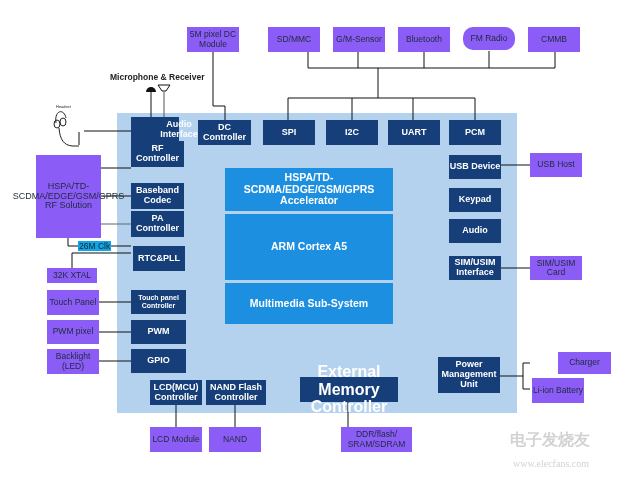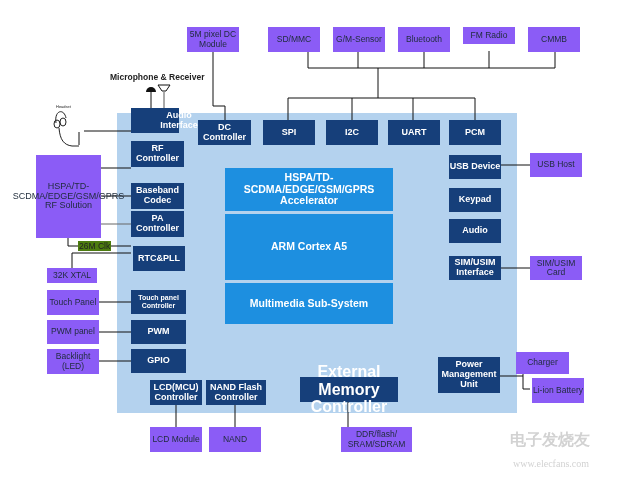--- a/index.html
+++ b/index.html
@@ -6,21 +6,21 @@
   body{width:620px;height:479px;position:relative;overflow:hidden;font-family:"Liberation Sans",sans-serif;}
   .soc{position:absolute;left:117px;top:113px;width:400px;height:300px;background:#b4d2ee;}
   .box{position:absolute;display:flex;align-items:center;justify-content:center;text-align:center;box-sizing:border-box;line-height:1.1;}
   .dark{background:#163f7a;color:#ffffff;font-weight:bold;font-size:9px;}
   .mid{background:#1d8fe0;color:#ffffff;font-weight:bold;font-size:10.5px;}
   .ext{background:#8b5cf6;color:#1e2b3a;font-size:8.5px;}
   svg.wires{position:absolute;left:0;top:0;width:620px;height:479px;}
   .wm{position:absolute;left:510px;top:430px;color:#d2d2d2;font-size:16px;font-weight:bold;}
   .wm2{position:absolute;left:513px;top:458px;color:#d2d2d2;font-size:10px;font-family:"Liberation Serif",serif;}
   .label{position:absolute;font-size:8.5px;font-weight:bold;color:#222;}
-  .clk{position:absolute;font-size:8.5px;color:#222;background:#4d7c0f;padding:0 1px;}
+  .clk{position:absolute;font-size:8.5px;color:#222;background:#0ea5e9;padding:0 1px;}
 </style>
 </head>
 <body>
 
 <div class="soc"></div>
 
 <svg class="wires" viewBox="0 0 620 479">
   <g stroke="#111" stroke-width="1" fill="none">
 
     <path d="M308 51 V68 H555 V51"></path>
@@ -65,24 +65,24 @@
 </svg>
 
 <div class="label" style="left:110px;top:72px;">Microphone &amp; Receiver</div>
 <div class="label" style="left:56px;top:104px;font-size:4px;font-weight:normal;">Headset</div>
 <div class="clk" style="left:78px;top:241px;">26M Clk</div>
 
 <div class="box ext" style="left:187px;top:27px;width:52px;height:25px;">5M pixel DC Module</div>
 <div class="box ext" style="left:268px;top:27px;width:52px;height:25px;">SD/MMC</div>
 <div class="box ext" style="left:333px;top:27px;width:52px;height:25px;">G/M-Sensor</div>
 <div class="box ext" style="left:398px;top:27px;width:52px;height:25px;">Bluetooth</div>
-<div class="box ext" style="left:463px;top:27px;width:52px;height:17px;">FM Radio</div>
+<div class="box ext" style="left:463px;top:27px;width:52px;height:23px;border-radius:10px;">FM Radio</div>
 <div class="box ext" style="left:528px;top:27px;width:52px;height:25px;">CMMB</div>
 
-<div class="box dark" style="left:131px;top:108px;width:29px;height:25px;padding-left:48px;">Audio Interface</div>
+<div class="box dark" style="left:131px;top:117px;width:29px;height:25px;padding-left:48px;">Audio Interface</div>
 <div class="box dark" style="left:198px;top:120px;width:53px;height:25px;">DC Controller</div>
 <div class="box dark" style="left:263px;top:120px;width:52px;height:25px;">SPI</div>
 <div class="box dark" style="left:326px;top:120px;width:52px;height:25px;">I2C</div>
 <div class="box dark" style="left:388px;top:120px;width:52px;height:25px;">UART</div>
 <div class="box dark" style="left:449px;top:120px;width:52px;height:25px;">PCM</div>
 
 <div class="box dark" style="left:131px;top:141px;width:53px;height:26px;">RF Controller</div>
 <div class="box dark" style="left:131px;top:183px;width:53px;height:26px;">Baseband Codec</div>
 <div class="box dark" style="left:131px;top:211px;width:53px;height:26px;">PA Controller</div>
 <div class="box dark" style="left:133px;top:246px;width:52px;height:25px;">RTC&amp;PLL</div>
@@ -100,26 +100,26 @@
 <div class="box dark" style="left:449px;top:256px;width:52px;height:24px;">SIM/USIM Interface</div>
 <div class="box dark" style="left:438px;top:357px;width:62px;height:36px;">Power Management Unit</div>
 
 <div class="box mid" style="left:225px;top:168px;width:168px;height:43px;padding:0 20px;">HSPA/TD-SCDMA/EDGE/GSM/GPRS Accelerator</div>
 <div class="box mid" style="left:225px;top:214px;width:168px;height:66px;">ARM Cortex A5</div>
 <div class="box mid" style="left:225px;top:283px;width:168px;height:41px;">Multimedia Sub-System</div>
 
 <div class="box ext" style="left:36px;top:155px;width:65px;height:83px;font-size:9px;padding:0 6px;">HSPA/TD-SCDMA/EDGE/GSM/GPRS RF Solution</div>
 <div class="box ext" style="left:47px;top:268px;width:50px;height:15px;">32K XTAL</div>
 <div class="box ext" style="left:47px;top:290px;width:52px;height:25px;">Touch Panel</div>
-<div class="box ext" style="left:47px;top:320px;width:52px;height:24px;">PWM panel</div>
+<div class="box ext" style="left:47px;top:320px;width:52px;height:24px;">PWM pixel</div>
 <div class="box ext" style="left:47px;top:349px;width:52px;height:25px;">Backlight (LED)</div>
 
 <div class="box ext" style="left:150px;top:427px;width:52px;height:25px;">LCD Module</div>
 <div class="box ext" style="left:209px;top:427px;width:52px;height:25px;">NAND</div>
 <div class="box ext" style="left:313px;top:427px;width:71px;height:25px;margin-left:28px;">DDR/flash/ SRAM/SDRAM</div>
 
 <div class="box ext" style="left:530px;top:153px;width:52px;height:24px;">USB Host</div>
 <div class="box ext" style="left:530px;top:256px;width:52px;height:24px;">SIM/USIM Card</div>
-<div class="box ext" style="left:516px;top:352px;width:53px;height:22px;">Charger</div>
+<div class="box ext" style="left:558px;top:352px;width:53px;height:22px;">Charger</div>
 <div class="box ext" style="left:532px;top:378px;width:52px;height:25px;">Li-ion Battery</div>
 
 <div class="wm">电子发烧友</div>
 <div class="wm2">www.elecfans.com</div>
 
 </body></html>

